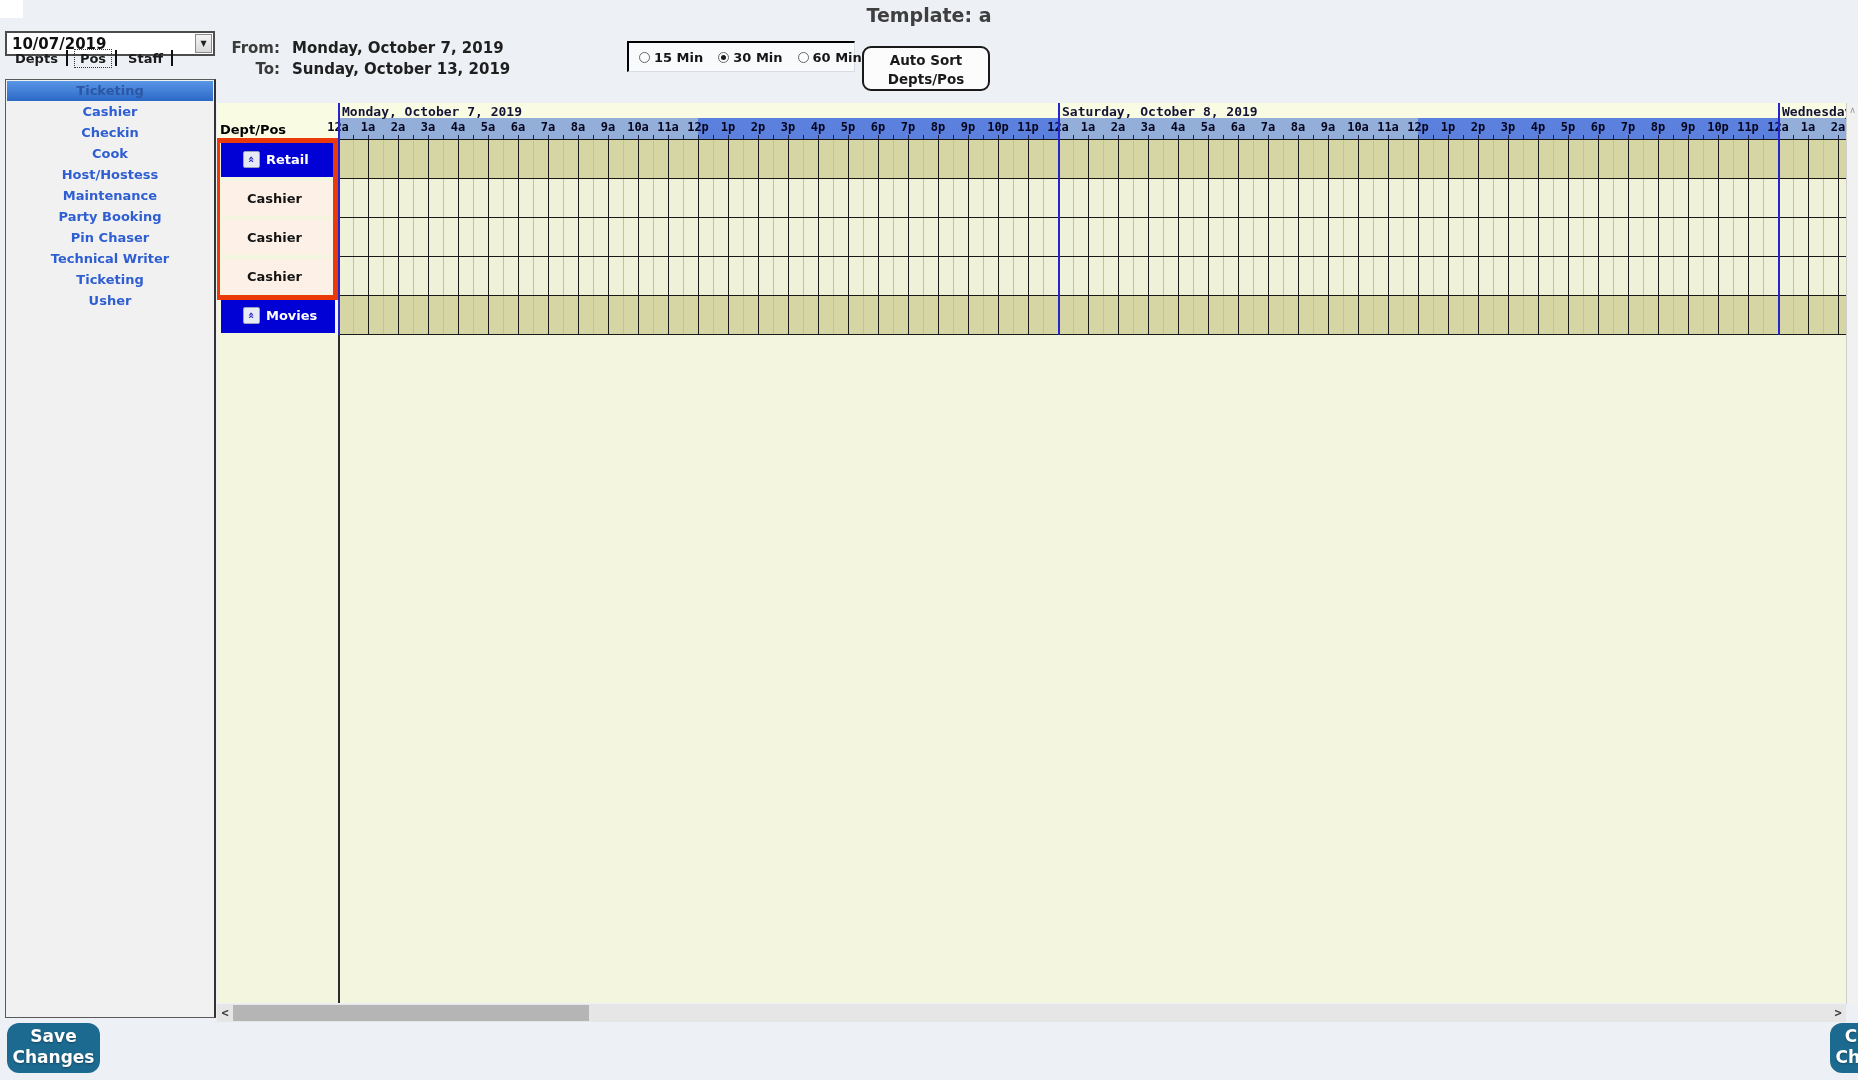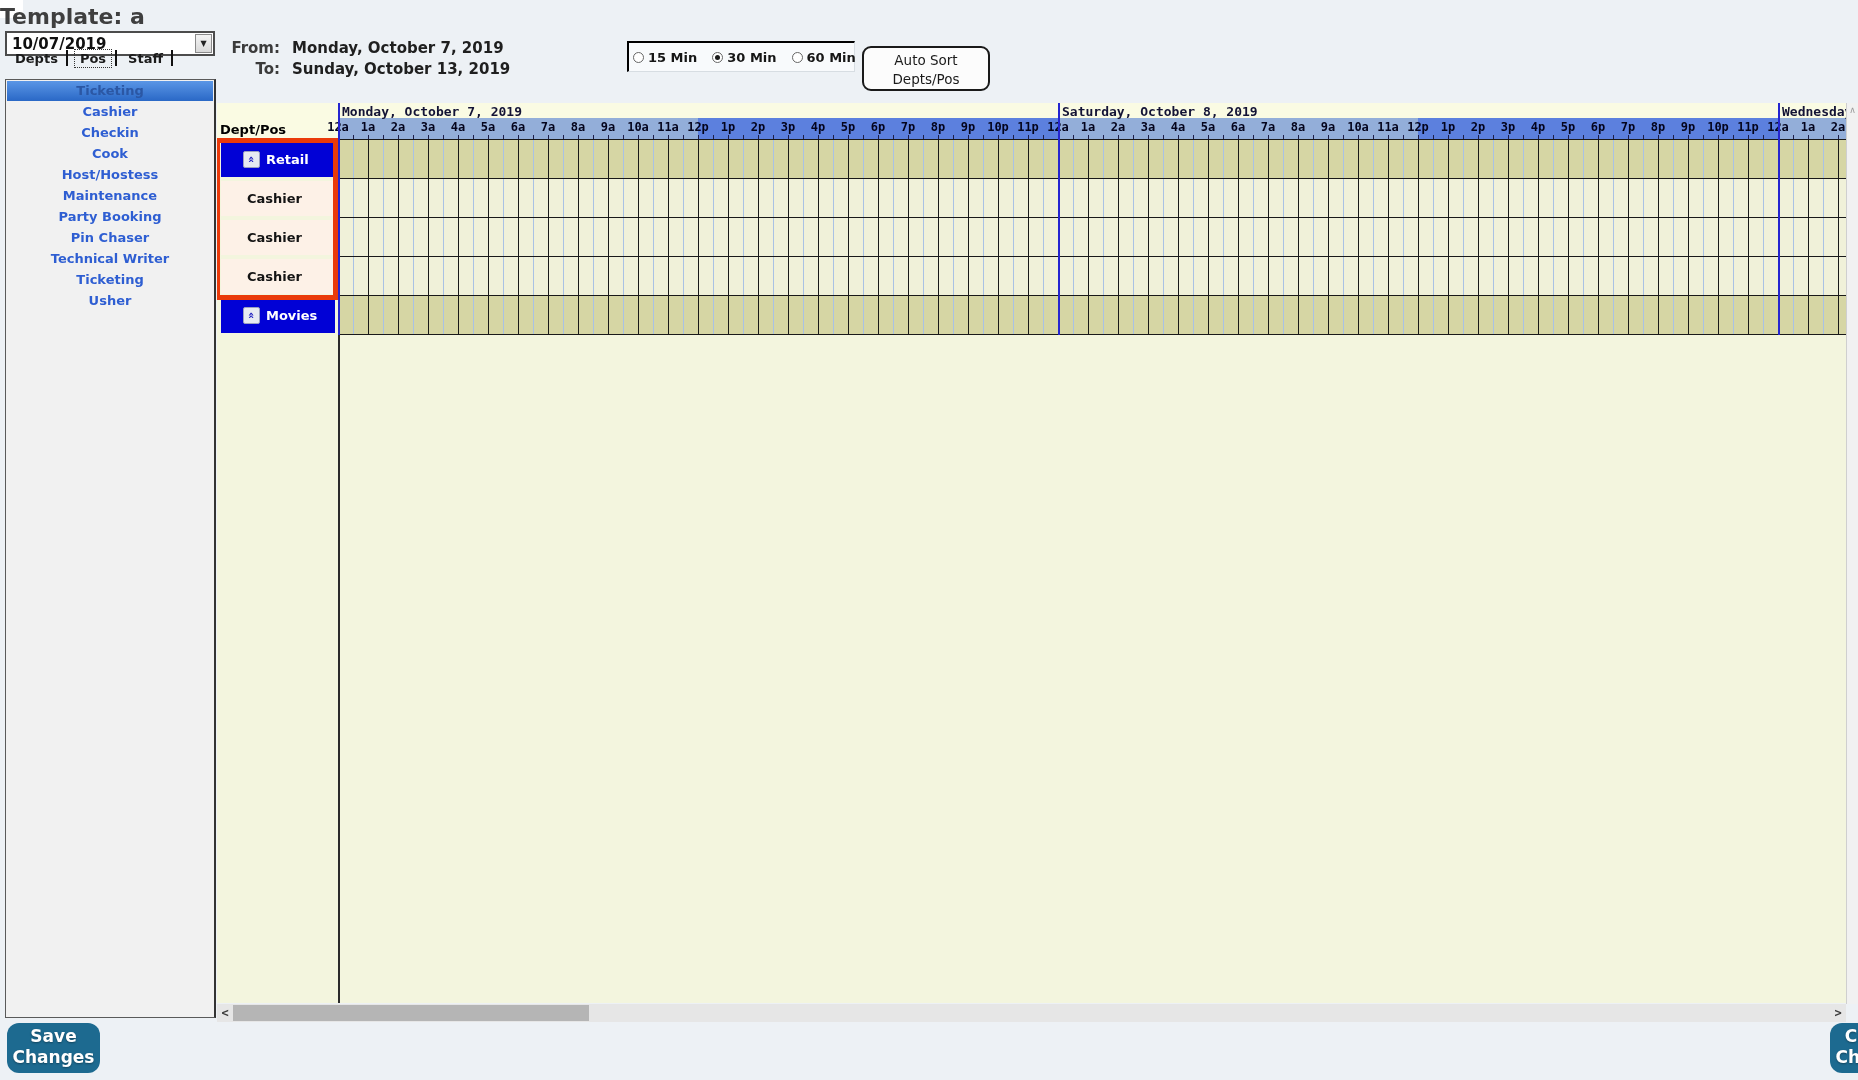--- a/index.html
+++ b/index.html
@@ -7,22 +7,22 @@
     width:1858px;height:1080px;position:relative;overflow:hidden;
     background:#edf1f5;
     font-family:"DejaVu Sans","Liberation Sans",sans-serif;
   }
   .abs{position:absolute;}
 
   
   #corner-white{left:0;top:0;width:23px;height:18px;background:#ffffff;}
 
   
-  #page-title{left:0;top:4px;width:100%;text-align:left;
-    font-size:22px;font-weight:bold;color:#3f3f3f;}
+  #page-title{left:0;top:4px;width:100%;text-align:center;
+    font-size:19px;font-weight:bold;color:#3f3f3f;}
 
   
   #date-combo{left:5px;top:31px;width:210px;height:25px;background:#fff;
     border:2px solid #4c4c4c;box-sizing:border-box;}
   #date-combo .val{position:absolute;left:5px;top:2px;font-size:15px;font-weight:bold;color:#101010;}
   #date-combo .arrow-btn{position:absolute;right:1px;top:1px;bottom:1px;width:17px;
     background:linear-gradient(#f4f4f4,#d9d9d9);border:1px solid #8a8a8a;box-sizing:border-box;
     display:flex;align-items:center;justify-content:center;font-size:8px;color:#222;}
   #sidebar-tabs{left:10px;top:48px;height:20px;display:flex;align-items:center;}
   .tab{font-size:13px;font-weight:bold;color:#1c1c1c;padding:1px 5px;margin-right:3px;white-space:nowrap;}
@@ -34,28 +34,28 @@
     color:#2e5ed2;cursor:default;}
   .side-item.selected{background:linear-gradient(#5a96e6,#2a68c6);color:#2b57a4;margin:1px 1px 0 1px;height:20px;line-height:20px;}
 
   
   #fromto{left:228px;top:37px;}
   .ft-row{height:21px;display:flex;align-items:center;}
   .ft-label{display:inline-block;width:52px;text-align:right;font-size:15px;font-weight:bold;color:#3b3b3b;}
   .ft-value{margin-left:12px;font-size:15px;font-weight:bold;color:#1f1f1f;white-space:nowrap;}
   #interval-group{left:627px;top:41px;width:228px;height:31px;background:#f8fafc;
     border-top:2px solid #000;border-left:2px solid #000;border-right:1px solid #d7dde2;border-bottom:1px solid #d7dde2;
-    box-sizing:border-box;display:flex;align-items:center;padding-left:4px;}
+    box-sizing:border-box;display:flex;align-items:center;padding-left:10px;}
   .radio-item{display:flex;align-items:center;margin-right:15px;font-size:13px;font-weight:bold;color:#161616;white-space:nowrap;}
   .radio-circle{width:11px;height:11px;border-radius:50%;border:1px solid #666;background:#fff;
     display:inline-block;position:relative;margin-right:4px;box-sizing:border-box;}
   .radio-circle.sel::after{content:"";position:absolute;left:2px;top:2px;right:2px;bottom:2px;background:#1a1a1a;border-radius:50%;}
   #auto-sort-btn{left:862px;top:46px;width:128px;height:45px;background:#fcfcfc;
     border:2px solid #1a1a1a;border-radius:9px;box-sizing:border-box;text-align:center;
-    font-size:13.5px;font-weight:normal;color:#1a1a1a;line-height:19px;padding-top:3px;cursor:default;}
+    font-size:13.5px;font-weight:bold;color:#1a1a1a;line-height:19px;padding-top:3px;cursor:default;}
 
   
   #schedule-grid{left:217px;top:103px;width:1629px;height:900px;background:#f3f5de;overflow:hidden;}
   #day-row{position:absolute;left:0;top:0;width:100%;height:15px;background:#fafbe3;}
   .day-label{position:absolute;top:1px;font-family:"DejaVu Sans Mono","Liberation Mono",monospace;
     font-size:13px;font-weight:bold;color:#131335;white-space:nowrap;z-index:5;}
   #time-row{position:absolute;left:121px;top:15px;width:1508px;height:22px;
     background-color:#93aed9;
     background-image:
       linear-gradient(to right,#1f1f4a 0 1px,rgba(0,0,0,0) 1px),

